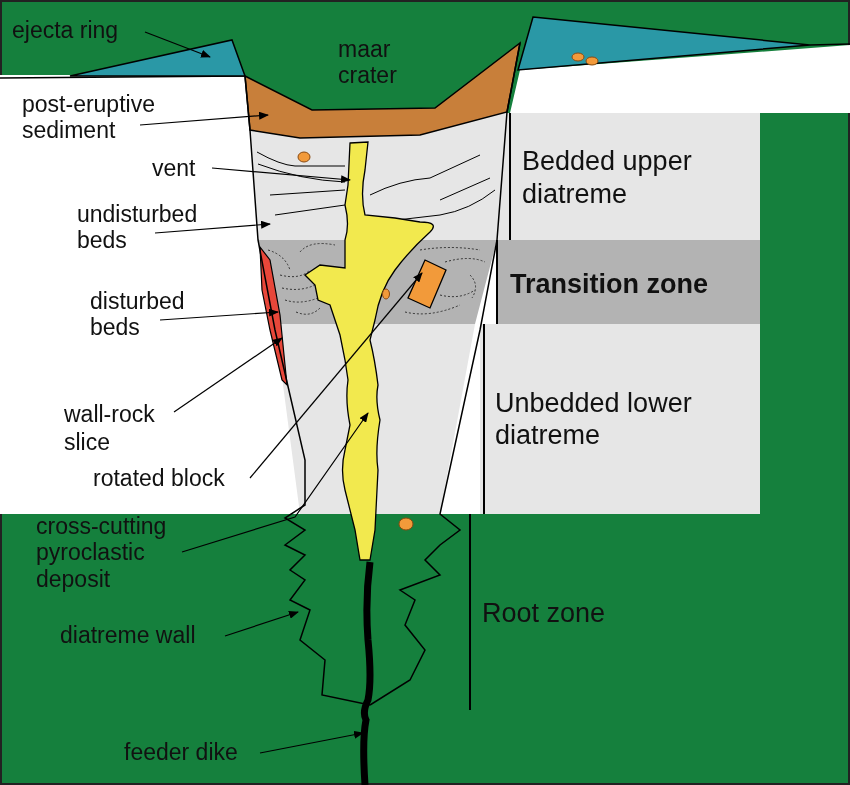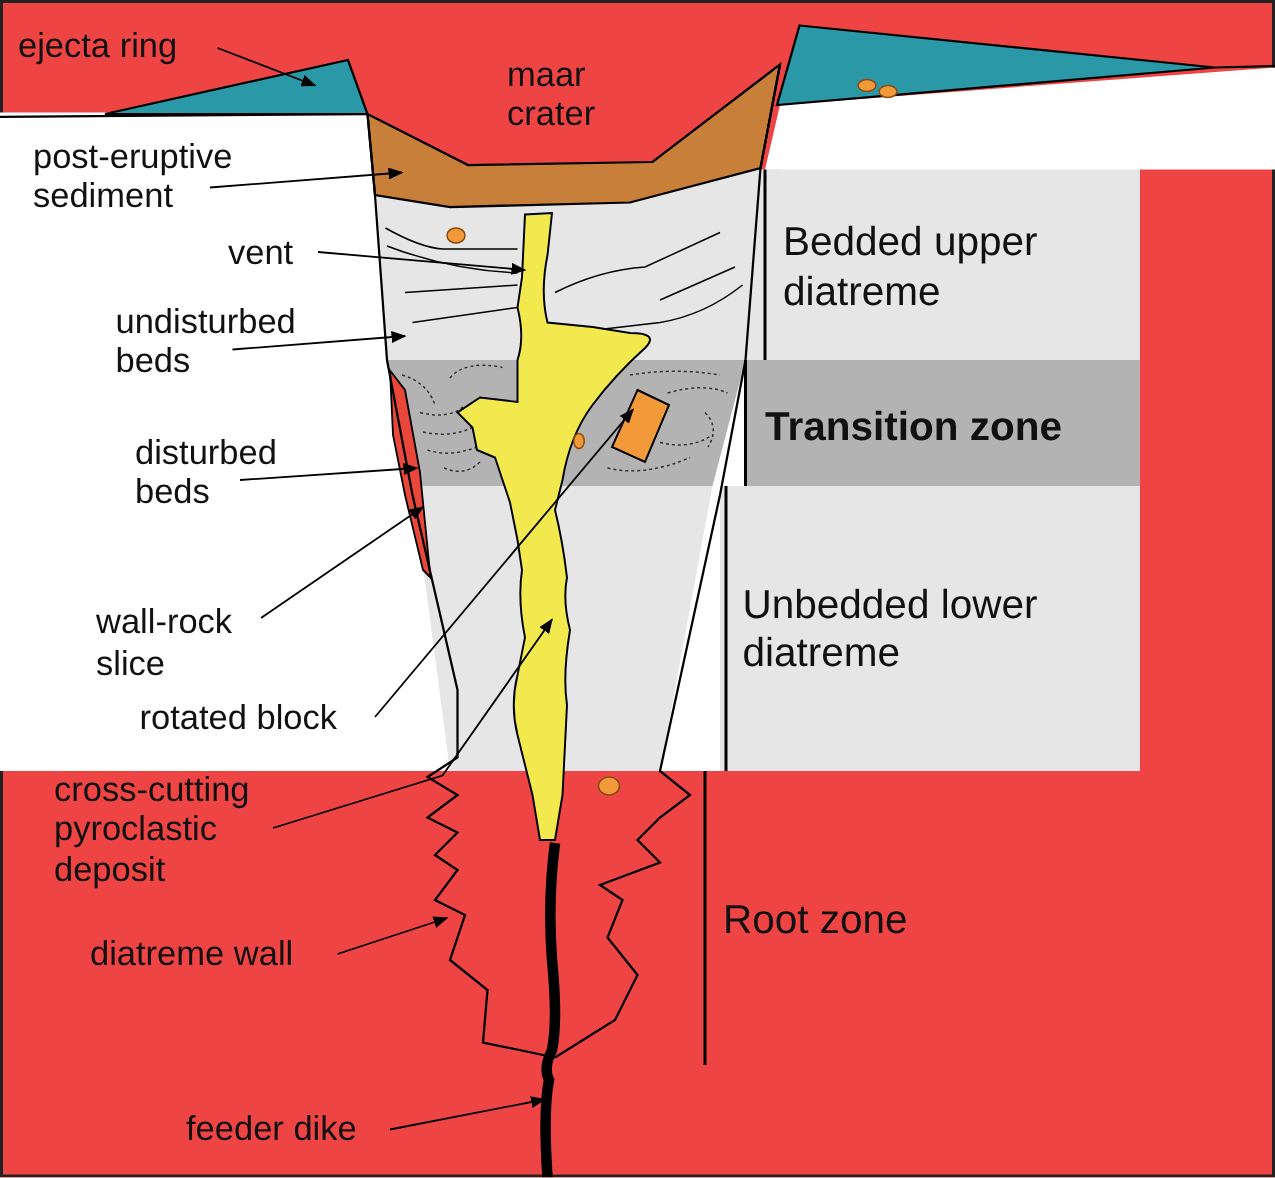--- a/index.html
+++ b/index.html
@@ -1,16 +1,16 @@
 <!DOCTYPE html>
 <html><head>
 <meta charset="utf-8">
 <style>
   html, body { margin: 0; padding: 0; background: #ffffff; }
-  #stage { position: relative; width: 850px; height: 785px; overflow: hidden; background:#ef4444; }
+  #stage { position: relative; width: 850px; height: 785px; overflow: hidden; background:#15803d; }
   svg { position: absolute; left: 0; top: 0; }
   .lbl { font-family: "Liberation Sans", sans-serif; fill: #111; }
   .left-lbl { font-size: 23px; }
   .zone-lbl { font-size: 27px; }
   .zone-bold { font-size: 27px; font-weight: bold; }
 </style>
 </head>
 <body>
 
 <div id="stage">

